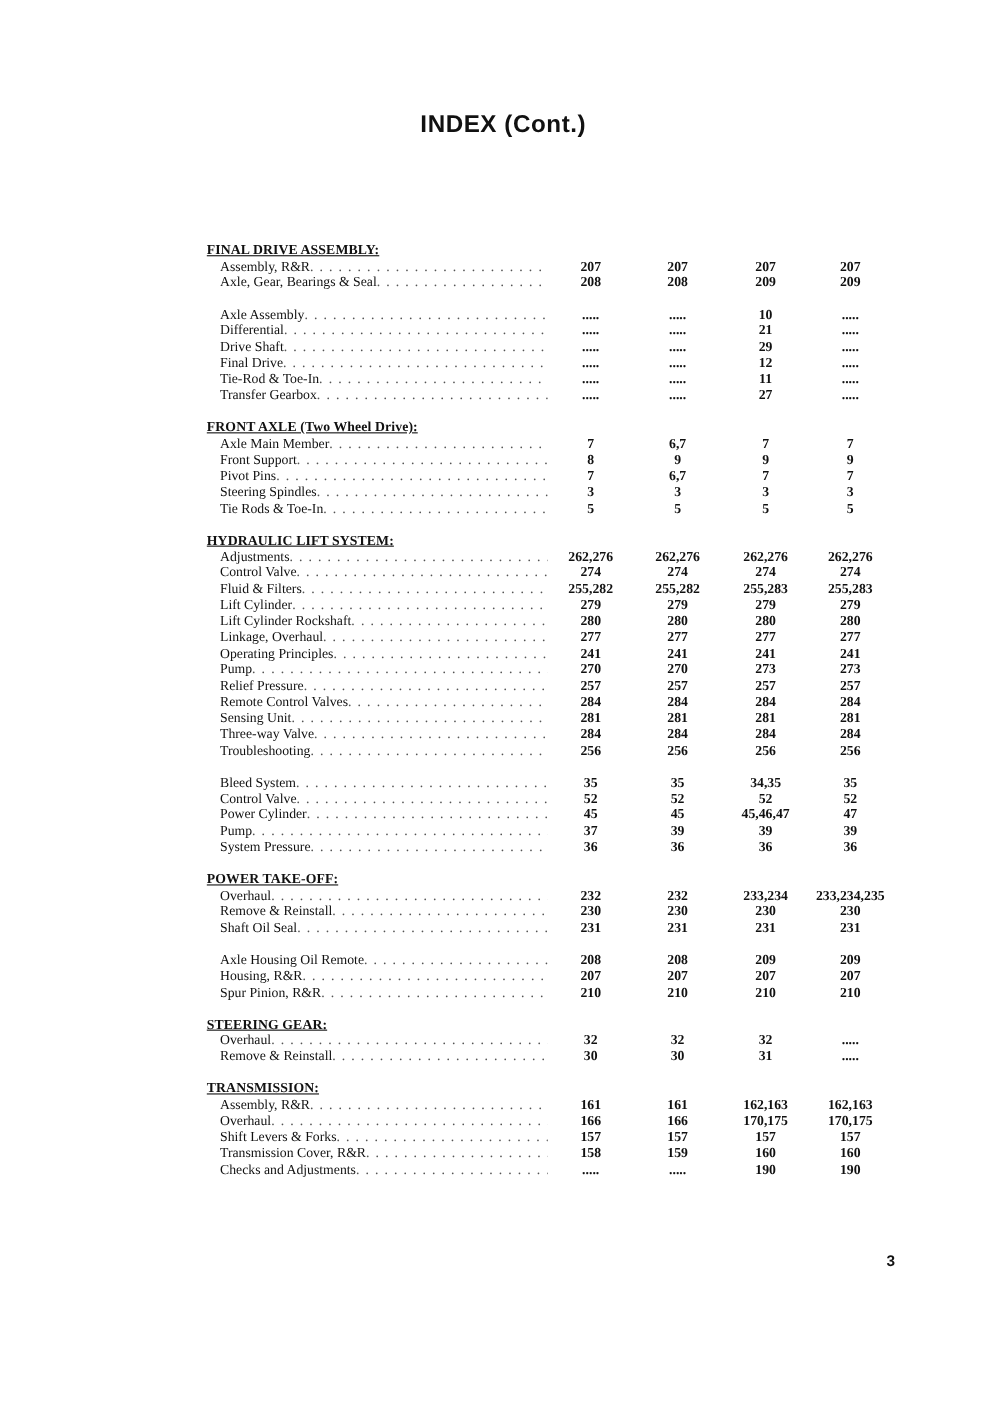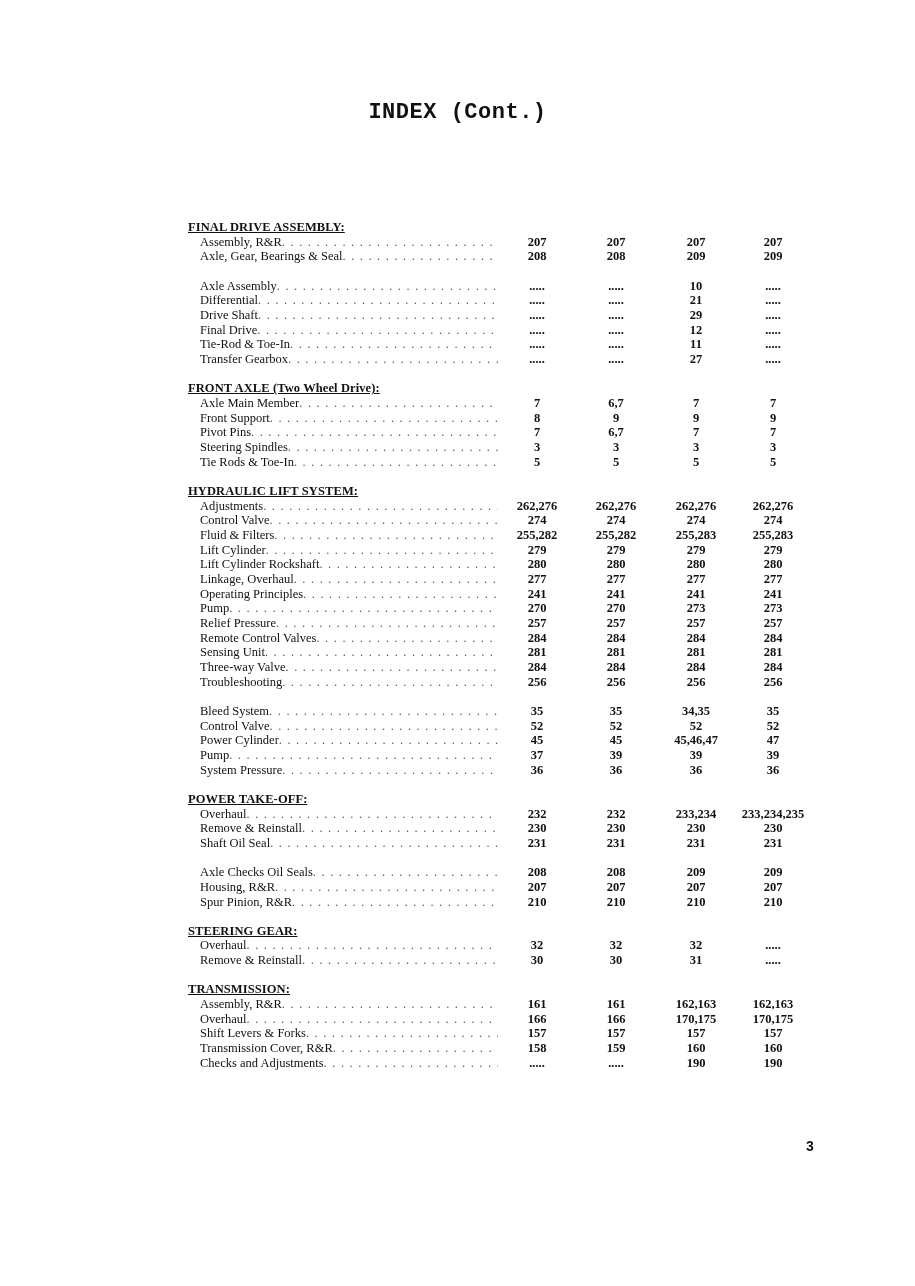--- a/index.html
+++ b/index.html
@@ -1,20 +1,20 @@
 <!DOCTYPE html>
 <html><head>
   <meta charset="utf-8">
   <style>
     html, body { margin: 0; padding: 0; background: #ffffff; }
     body { width: 915px; height: 1286px; position: relative; overflow: hidden; color: #111; }
     .title {
       position: absolute; left: 0; top: 100px; width: 100%;
       text-align: center;
-      font-family: Liberation Mono, monospace;
+      font-family: Liberation Sans, sans-serif;
       font-weight: bold; font-size: 22px; letter-spacing: 0.5px;
     }
     .index {
       position: absolute; left: 188px; top: 220px; width: 640px;
       font-family: "Liberation Serif", serif; font-size: 12.5px;
     }
     .section { margin-bottom: 14.5px; }
     .heading { font-weight: bold; height: 14.7px; line-height: 14.7px; letter-spacing: 0.1px; text-decoration: underline; }
     .row { position: relative; height: 14.7px; line-height: 14.7px; }
     .label {
@@ -291,21 +291,21 @@
       <div class="row">
         <div class="label"><span>Shaft Oil Seal</span><span class="dots"></span></div>
         <div class="cell c0">231</div>
         <div class="cell c1">231</div>
         <div class="cell c2">231</div>
         <div class="cell c3">231</div>
       </div>
     </div>
     <div class="section">
       <div class="row">
-        <div class="label"><span>Axle Checks Oil Seals</span><span class="dots"></span></div>
+        <div class="label"><span>Axle Housing Oil Remote</span><span class="dots"></span></div>
         <div class="cell c0">208</div>
         <div class="cell c1">208</div>
         <div class="cell c2">209</div>
         <div class="cell c3">209</div>
       </div>
       <div class="row">
         <div class="label"><span>Housing, R&amp;R</span><span class="dots"></span></div>
         <div class="cell c0">207</div>
         <div class="cell c1">207</div>
         <div class="cell c2">207</div>

